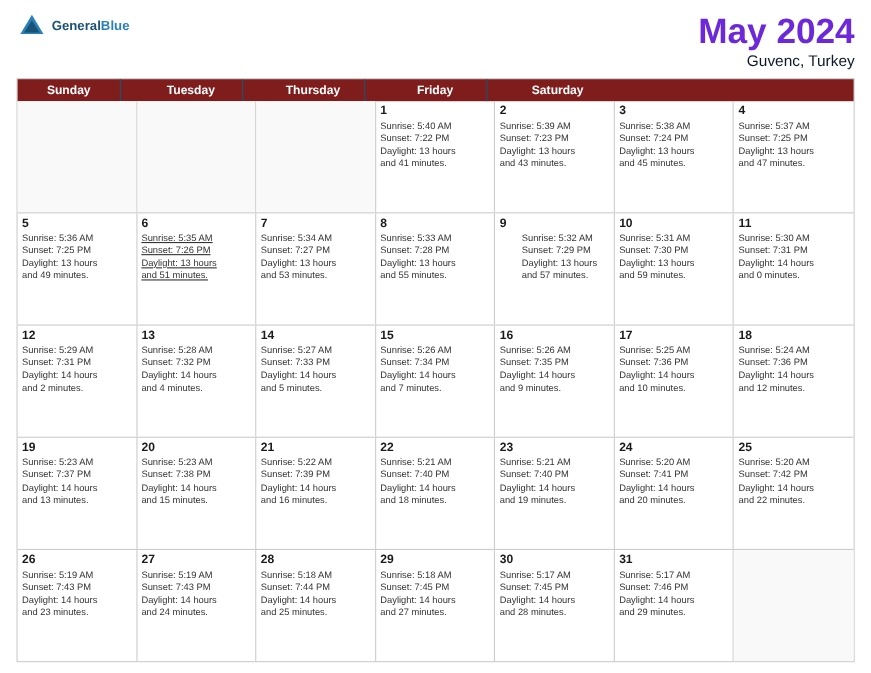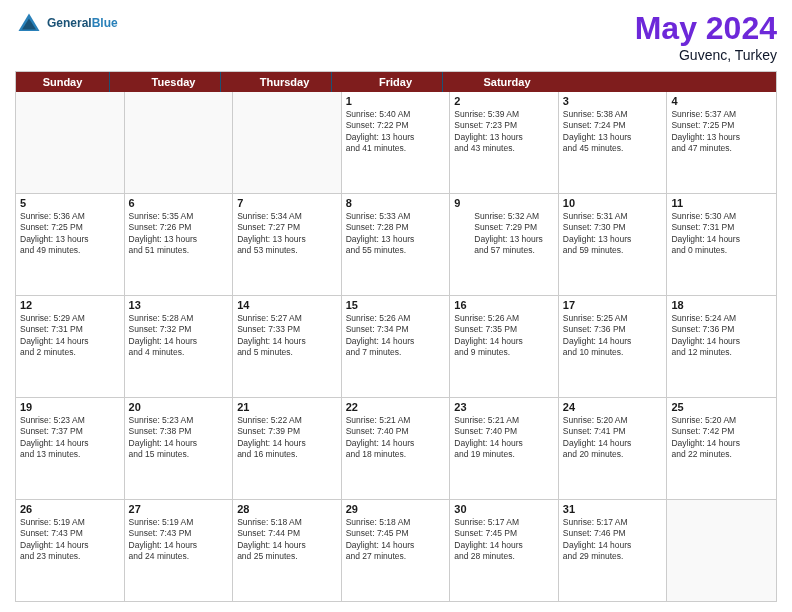--- a/index.html
+++ b/index.html
@@ -166,21 +166,21 @@
         <div class="cal-row">
           <div class="cal-cell">
             <div class="day-num">5</div>
             <div class="cell-info" style="white-space: pre-line;">Sunrise: 5:36 AM
 Sunset: 7:25 PM
 Daylight: 13 hours
 and 49 minutes.</div>
           </div>
           <div class="cal-cell">
             <div class="day-num">6</div>
-            <div class="cell-info" style="white-space: pre-line;">Sunrise: 5:35 AM
+            <div class="cell-info" style="white-space: pre-line; text-decoration: underline;">Sunrise: 5:35 AM
 Sunset: 7:26 PM
 Daylight: 13 hours
 and 51 minutes.</div>
           </div>
           <div class="cal-cell">
             <div class="day-num">7</div>
             <div class="cell-info" style="white-space: pre-line;">Sunrise: 5:34 AM
 Sunset: 7:27 PM
 Daylight: 13 hours
 and 53 minutes.</div>

